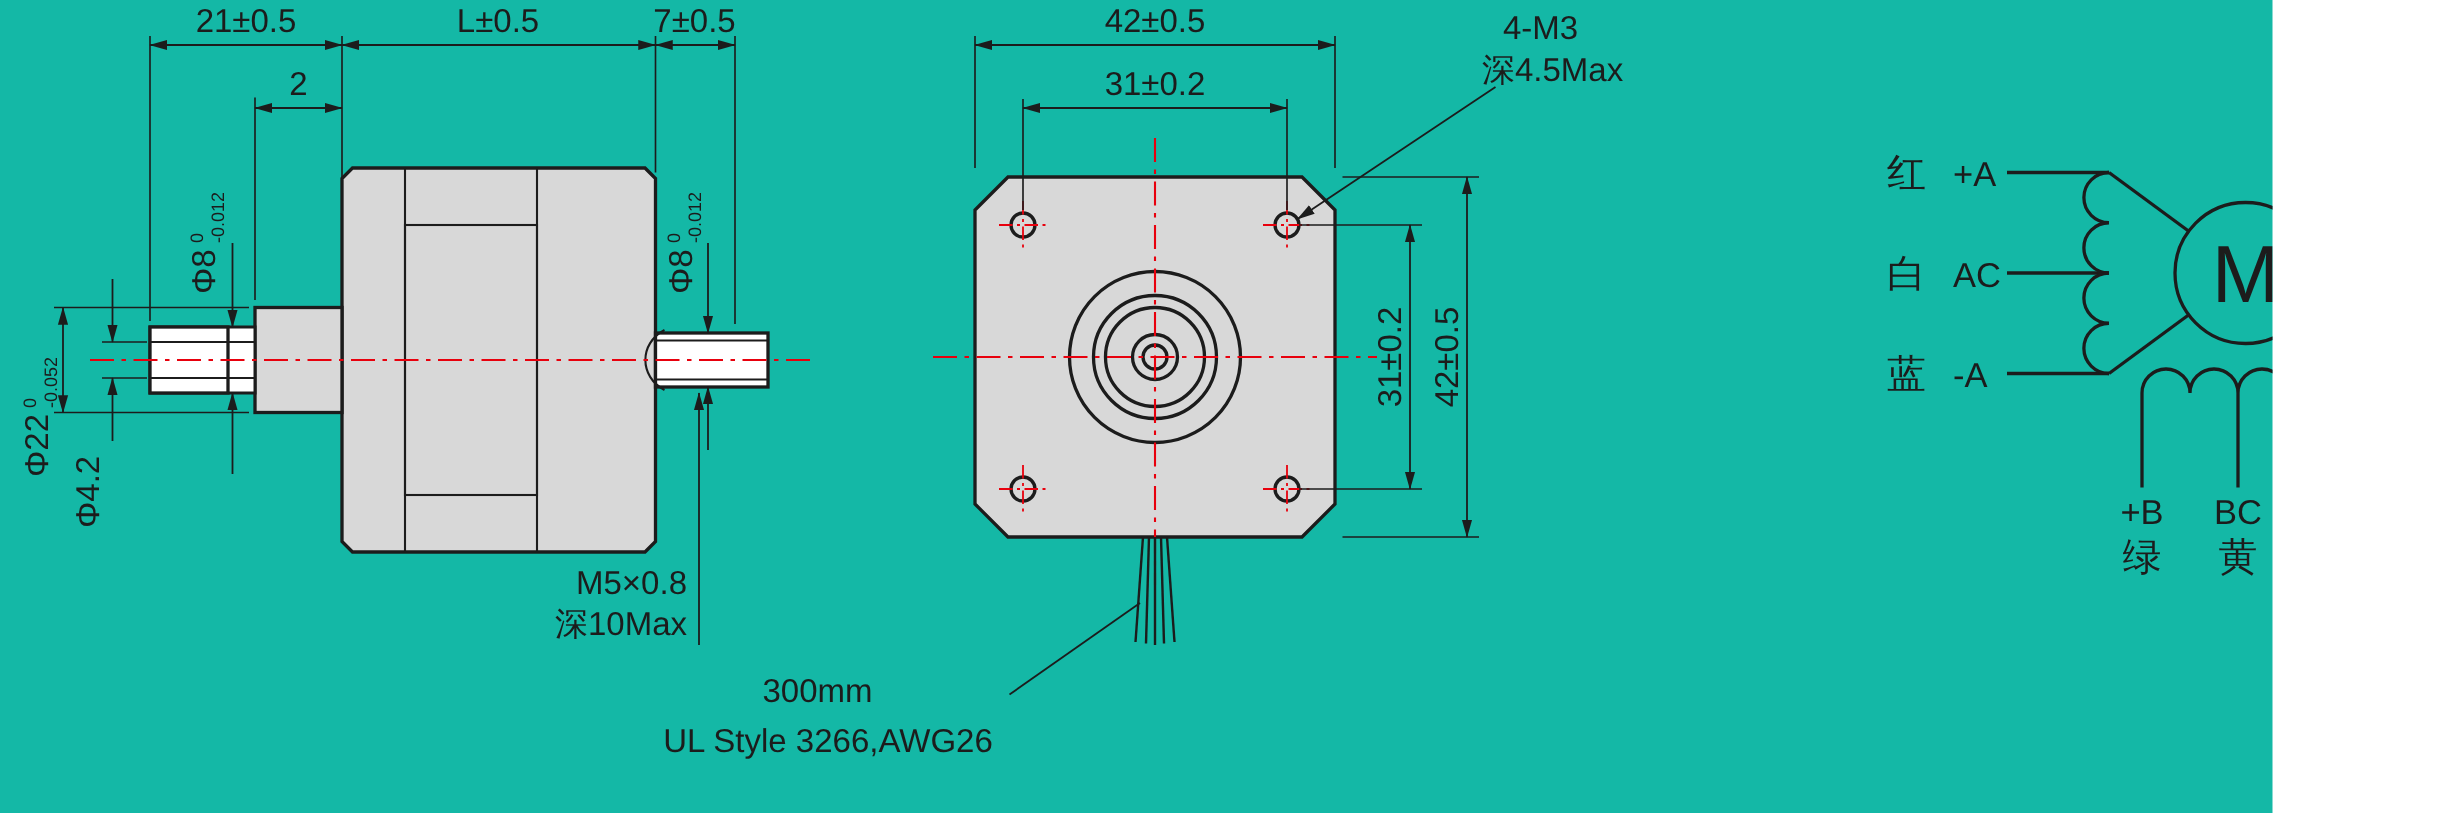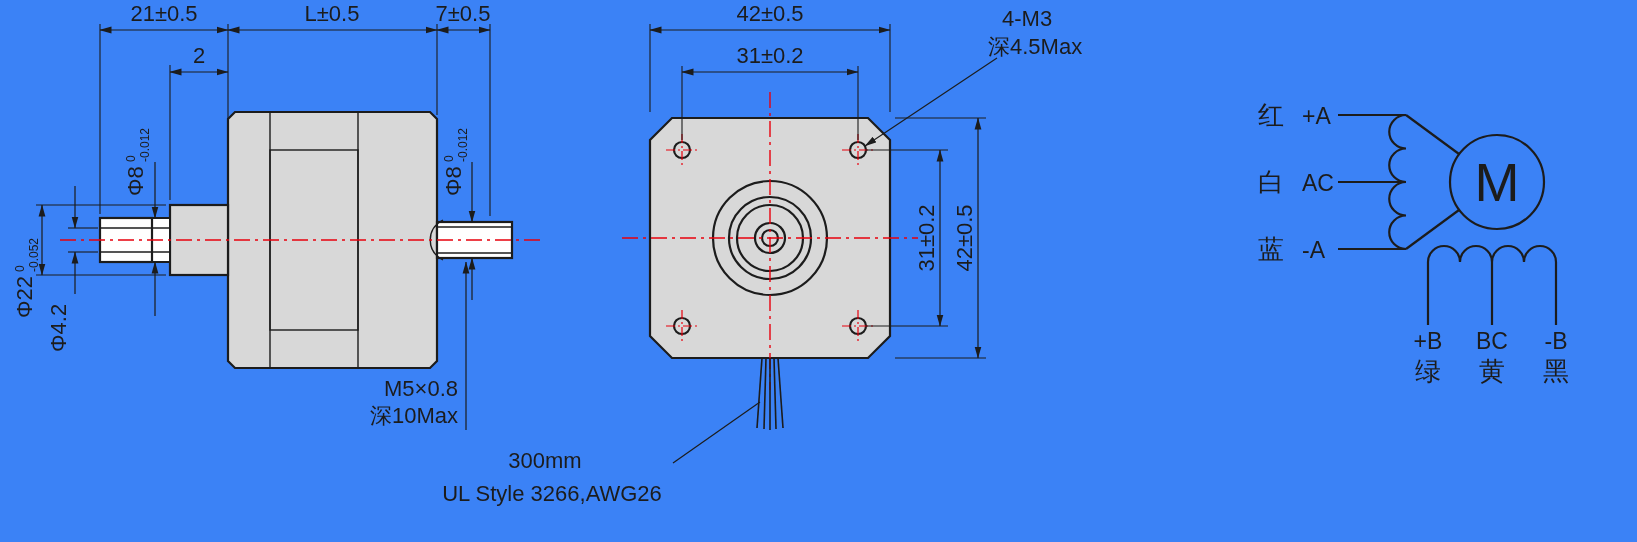--- a/index.html
+++ b/index.html
@@ -1,19 +1,19 @@
 <!DOCTYPE html>
 <html style="--line: #1c1c1c; --centerline: #e8000d; --hatch: #4ed9d9; --fill: #d8d8d8;"><head>
 <meta charset="utf-8">
 <style>
   :root{
     --line:#1c1c1c; --centerline:#e8000d; --hatch:#4ed9d9; --fill:#d8d8d8;
   }
   html,body{margin:0;padding:0;background:#ffffff;}
-  .stage{width:1637px;height:542px;background:#3b82f6;position:relative;overflow:hidden;}
+  .stage{width:1515px;height:542px;background:#14b8a6;position:relative;overflow:hidden;}
   svg{display:block;}
   text{font-family:"Liberation Sans","DejaVu Sans",sans-serif;fill:var(--line);}
   .dim{font-size:22px;}
   .tol{font-size:12px;}
   .note{font-size:22px;}
   .cn{font-size:26px;}
   .blabel{font-size:23px;}
   .m-label{font-size:54px;}
   .mid{text-anchor:middle;}
   .st{text-anchor:start;}

